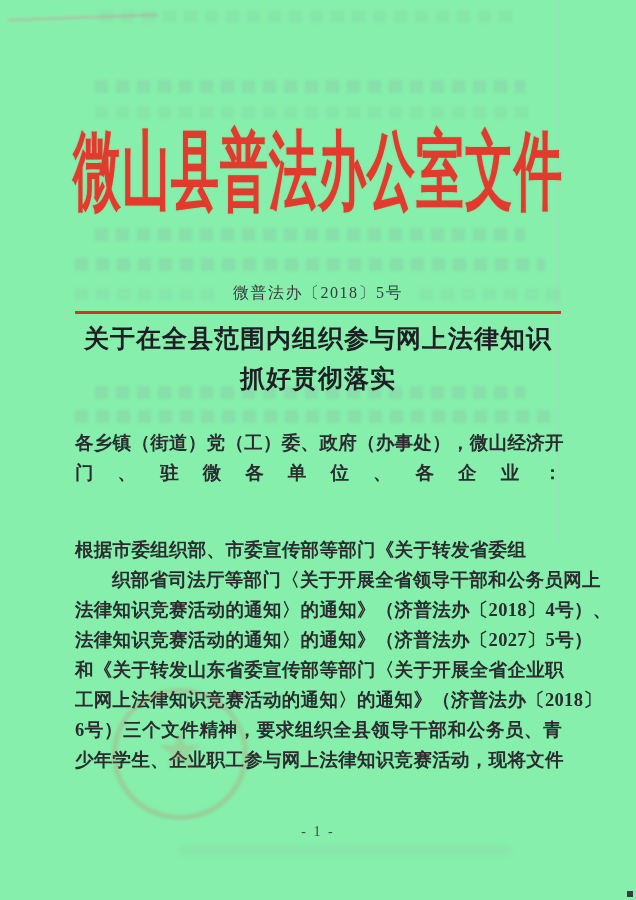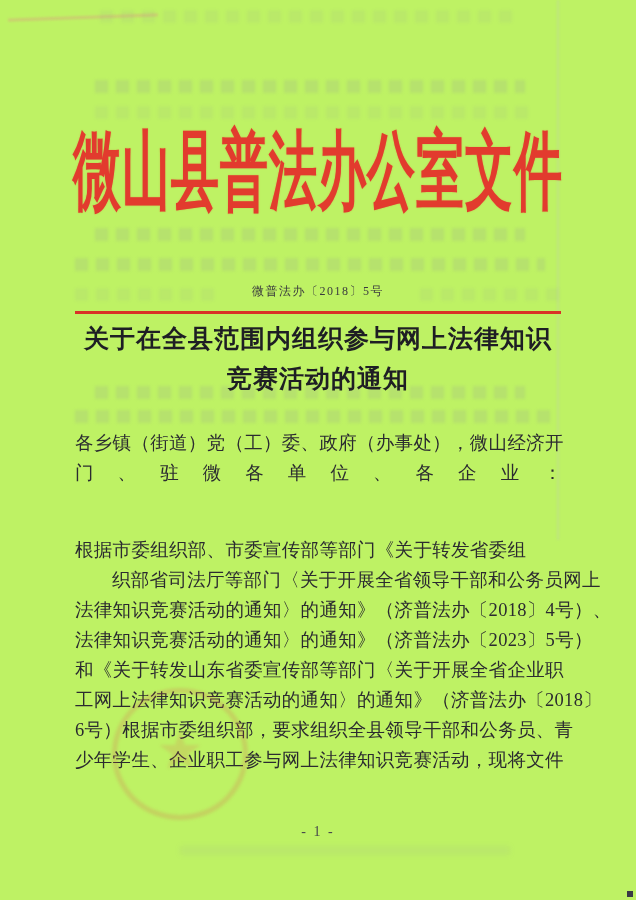--- a/index.html
+++ b/index.html
@@ -3,56 +3,56 @@
 <meta charset="utf-8">
 <style>
   html,body{margin:0;padding:0;}
   body{
     width:636px;height:900px;overflow:hidden;
     background:#e8e8ea;
     font-family:"Liberation Serif","DejaVu Serif",serif;
   }
   .page{
     position:relative;width:636px;height:900px;
-    background:#bef264;
+    background:#86efac;
     overflow:hidden;
   }
   
   .letterhead{
     position:absolute;left:0;top:126px;width:636px;height:92px;
     display:flex;align-items:center;justify-content:center;
   }
   .letterhead span{
     display:inline-block;
     font-size:48px;font-weight:bold;letter-spacing:1px;
     color:#e23b2e;
     transform:scaleY(1.78);
     white-space:nowrap;
     text-shadow:0 0 1px rgba(226,59,46,.45);
   }
   
   .doc-number{
     position:absolute;left:0;top:283px;width:636px;
-    text-align:center;font-size:12px;letter-spacing:1.5px;color:#3a3a3e;
+    text-align:center;font-size:16px;letter-spacing:1.5px;color:#3a3a3e;
   }
   
   .red-rule{
     position:absolute;left:75px;top:311px;width:486px;height:3px;
     background:#d93227;
   }
   
   .doc-title{
     position:absolute;left:0;top:319px;width:636px;
     text-align:center;font-weight:bold;color:#1e1e24;
     font-size:25px;line-height:40px;letter-spacing:1px;
   }
   
   .body-text{
     position:absolute;left:75px;top:428px;width:487px;
-    font-size:18.5px;color:#2b2b30;
+    font-size:18.5px;color:#2b2b30;font-weight:bold;
   }
   .bl{
     height:30px;line-height:30px;white-space:nowrap;
     text-align:justify;text-align-last:justify;
     letter-spacing:.3px;
   }
   .bl:nth-child(3),.bl:nth-child(13){text-align-last:left;margin-top:47px;}
   .bl:nth-child(4){text-indent:37px;}
   
   .page-number{
@@ -123,33 +123,33 @@
   <div class="letterhead">
     <span>微山县普法办公室文件</span>
   </div>
 
   <div class="doc-number">微普法办〔2018〕5号</div>
 
   <div class="red-rule"></div>
 
   <div class="doc-title">
     <div>关于在全县范围内组织参与网上法律知识</div>
-    <div>竞赛活动的通知</div>
+    <div>抓好贯彻落实</div>
   </div>
 
   <div class="body-text">
       <div class="bl">各乡镇（街道）党（工）委、政府（办事处），微山经济开</div>
       <div class="bl">门、驻微各单位、各企业：</div>
       <div class="bl">根据市委组织部、市委宣传部等部门《关于转发省委组</div>
       <div class="bl">织部省司法厅等部门〈关于开展全省领导干部和公务员网上</div>
       <div class="bl">法律知识竞赛活动的通知〉的通知》（济普法办〔2018〕4号）、</div>
-      <div class="bl">法律知识竞赛活动的通知〉的通知》（济普法办〔2023〕5号）</div>
+      <div class="bl">法律知识竞赛活动的通知〉的通知》（济普法办〔2027〕5号）</div>
       <div class="bl">和《关于转发山东省委宣传部等部门〈关于开展全省企业职</div>
       <div class="bl">工网上法律知识竞赛活动的通知〉的通知》（济普法办〔2018〕</div>
-      <div class="bl">6号）根据市委组织部，要求组织全县领导干部和公务员、青</div>
+      <div class="bl">6号）三个文件精神，要求组织全县领导干部和公务员、青</div>
       <div class="bl">少年学生、企业职工参与网上法律知识竞赛活动，现将文件</div>
     </div>
 
   <div class="seal">
     <span class="star">★</span>
   </div>
 
   <div class="page-number">- 1 -</div>
 
 </div>

